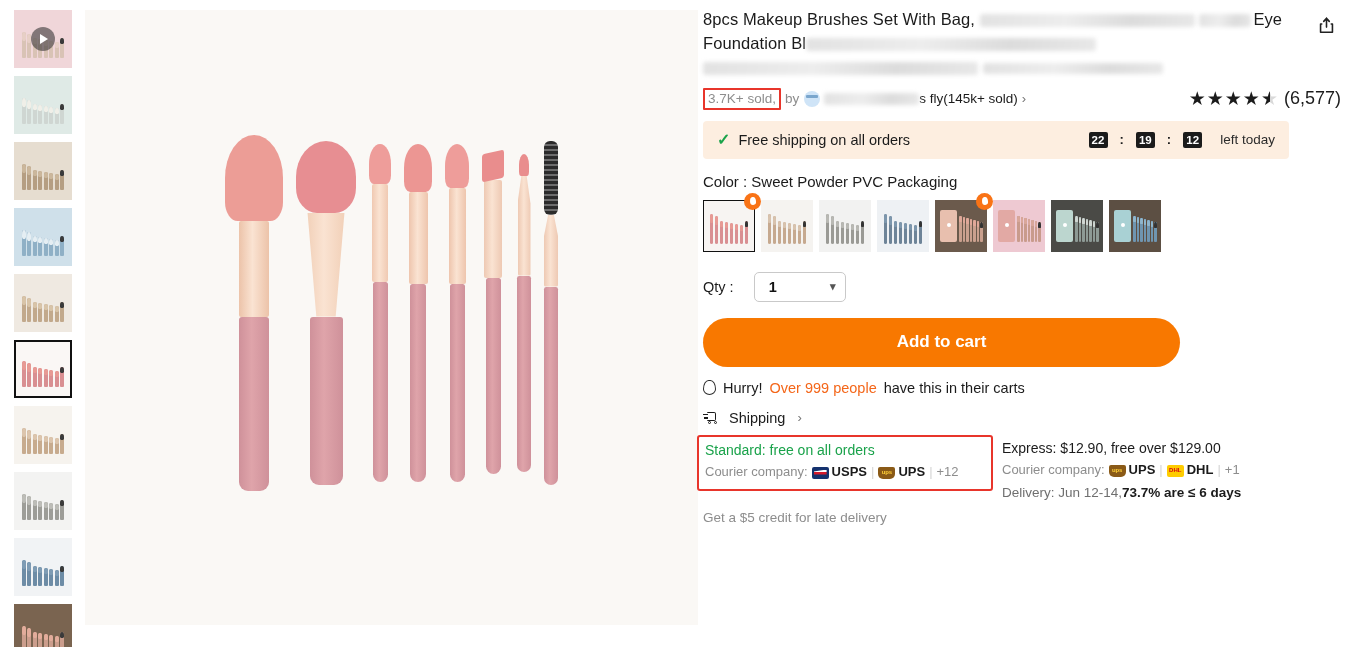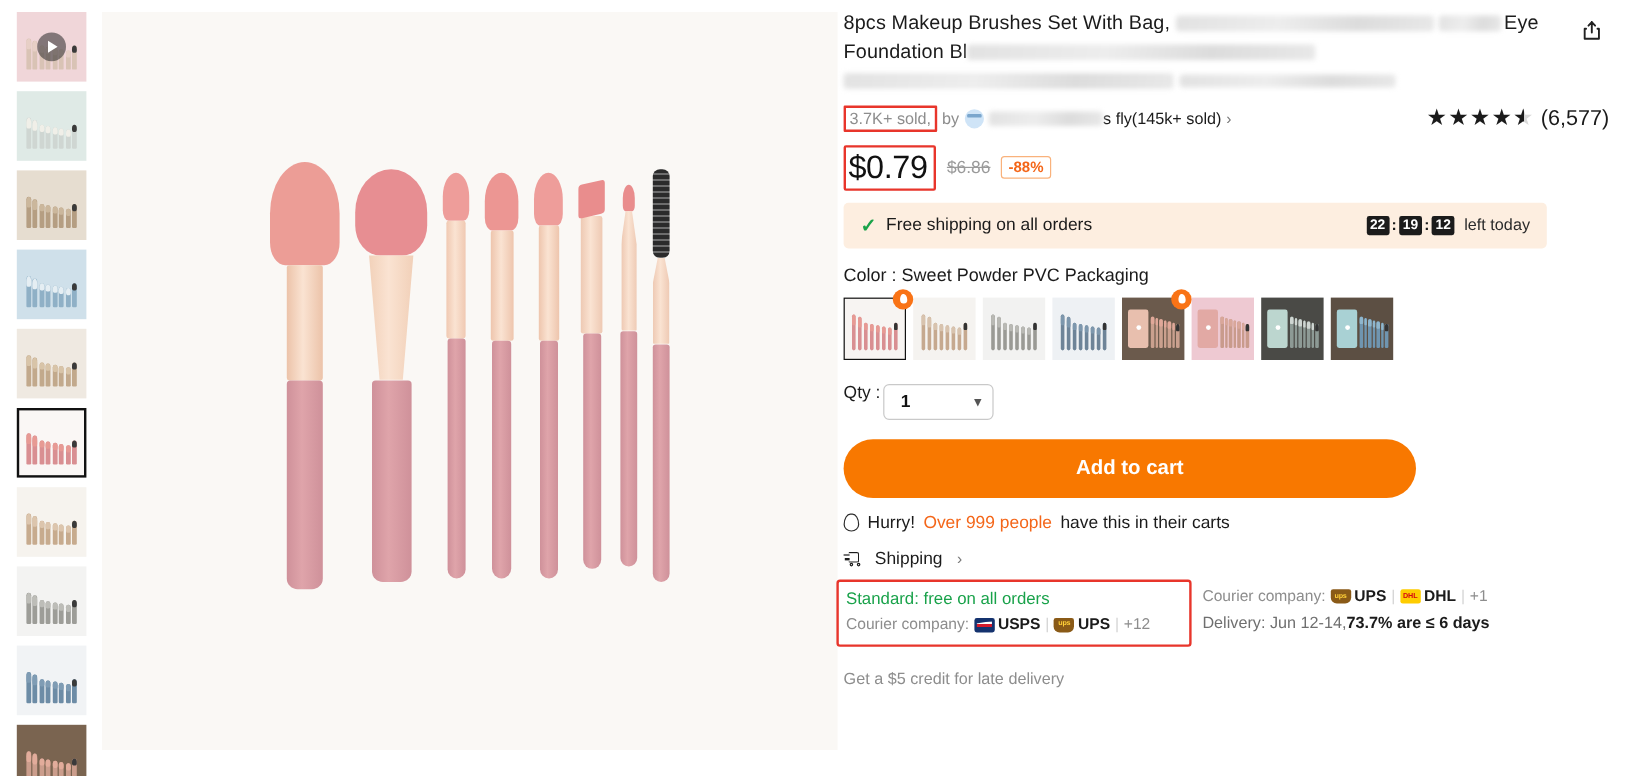--- a/index.html
+++ b/index.html
@@ -129,21 +129,21 @@
   }
 
   
   .ship-banner {
     margin-top: 9px; height: 38px; width: 586px;
     background: #fdeee0; border-radius: 4px;
     display: flex; align-items: center; padding: 0 14px;
     font-size: 14.5px; color: #1b1b1b;
   }
   .check { color: #1aa34a; font-size: 16px; font-weight: 700; margin-right: 8px; }
-  .timer { margin-left: auto; display: flex; align-items: flex-start; gap: 2px; font-size: 13px; color: #333; }
+  .timer { margin-left: auto; display: flex; align-items: flex-start; gap: 12px; font-size: 13px; color: #333; }
   .tnum {
     background: #1b1b1b; color: #fff; font-weight: 700; font-size: 11.5px;
     border-radius: 2px; padding: 2px 3px; min-width: 19px; text-align: center;
   }
   .tcolon { color: #1b1b1b; font-weight: 700; }
   .tleft { margin-left: 6px; font-size: 13.5px; color: #2b2b2b; }
 
   
   .color-label { margin-top: 14px; font-size: 15px; color: #1b1b1b; }
   .swatches { display: flex; gap: 0px; margin-top: 10px; }
@@ -159,21 +159,21 @@
     border-radius: 50%; background: #f97316; z-index: 3;
     display: flex; align-items: center; justify-content: center;
   }
   .flame-badge::after {
     content: ""; width: 6px; height: 8px; background: #fff;
     border-radius: 45% 45% 50% 50% / 60% 60% 40% 40%;
     transform: rotate(-4deg);
   }
 
   
-  .qty-row { display: flex; align-items: flex-start; gap: 2px; margin-top: 20px; }
+  .qty-row { display: flex; align-items: center; gap: 20px; margin-top: 20px; }
   .qty-label { font-size: 14.5px; color: #1b1b1b; }
   .qty-select {
     width: 92px; height: 30px; border: 1px solid #c9c9c9; border-radius: 5px;
     display: flex; align-items: center; justify-content: space-between;
     padding: 0 9px 0 14px; font-size: 14.5px; font-weight: 700; cursor: pointer; background:#fff;
   }
   .caret { color: #555; font-size: 11px; }
 
   
   .cta {
@@ -609,27 +609,20 @@
         <span class="blur-chunk" style="width:95px;height:12px"></span>
         <span style="color:#1b1b1b">s fly(145k+ sold)</span>
         <span class="chev">›</span>
       </div>
       <div class="rating">
         <span class="stars">★★★★<span class="half-star">★<span>★</span></span></span>
         <span class="review-count">(6,577)</span>
       </div>
     </div>
 
-    <div class="price-row">
-      <span class="price-hl">
-        <span class="price">$0.79</span>
-      </span>
-      <span class="old-price">$6.86</span>
-      <span class="disc-badge">-88%</span>
-    </div>
 
     <div class="ship-banner">
       <span class="check">✓</span>
       <span>Free shipping on all orders</span>
       <span class="timer">
         <span class="tnum">22</span>
         <span class="tcolon">:</span>
         <span class="tnum">19</span>
         <span class="tcolon">:</span>
         <span class="tnum">12</span>
@@ -918,20 +911,21 @@
               <span class="carrier"><span class="cbadge cb-usps"></span>USPS</span>
               <span class="csep">|</span>
               <span class="carrier"><span class="cbadge cb-ups"></span>UPS</span>
               <span class="csep">|</span>
               <span class="cplus">+12</span>
             </div>
           </div>
           <div class="ship-sub">Get a $5 credit for late delivery</div>
         </div>
         <div class="ship-card">
+          <div class="ship-head">Express: $12.90, free over $129.00</div>
           <div class="courier">
             <span>Courier company:</span>
             <span class="carrier"><span class="cbadge cb-ups"></span>UPS</span>
             <span class="csep">|</span>
             <span class="carrier"><span class="cbadge cb-dhl"></span>DHL</span>
             <span class="csep">|</span>
             <span class="cplus">+1</span>
           </div>
           <div class="ship-meta">Delivery: Jun 12-14,<b>73.7% are ≤ 6 days</b></div>
         </div>

